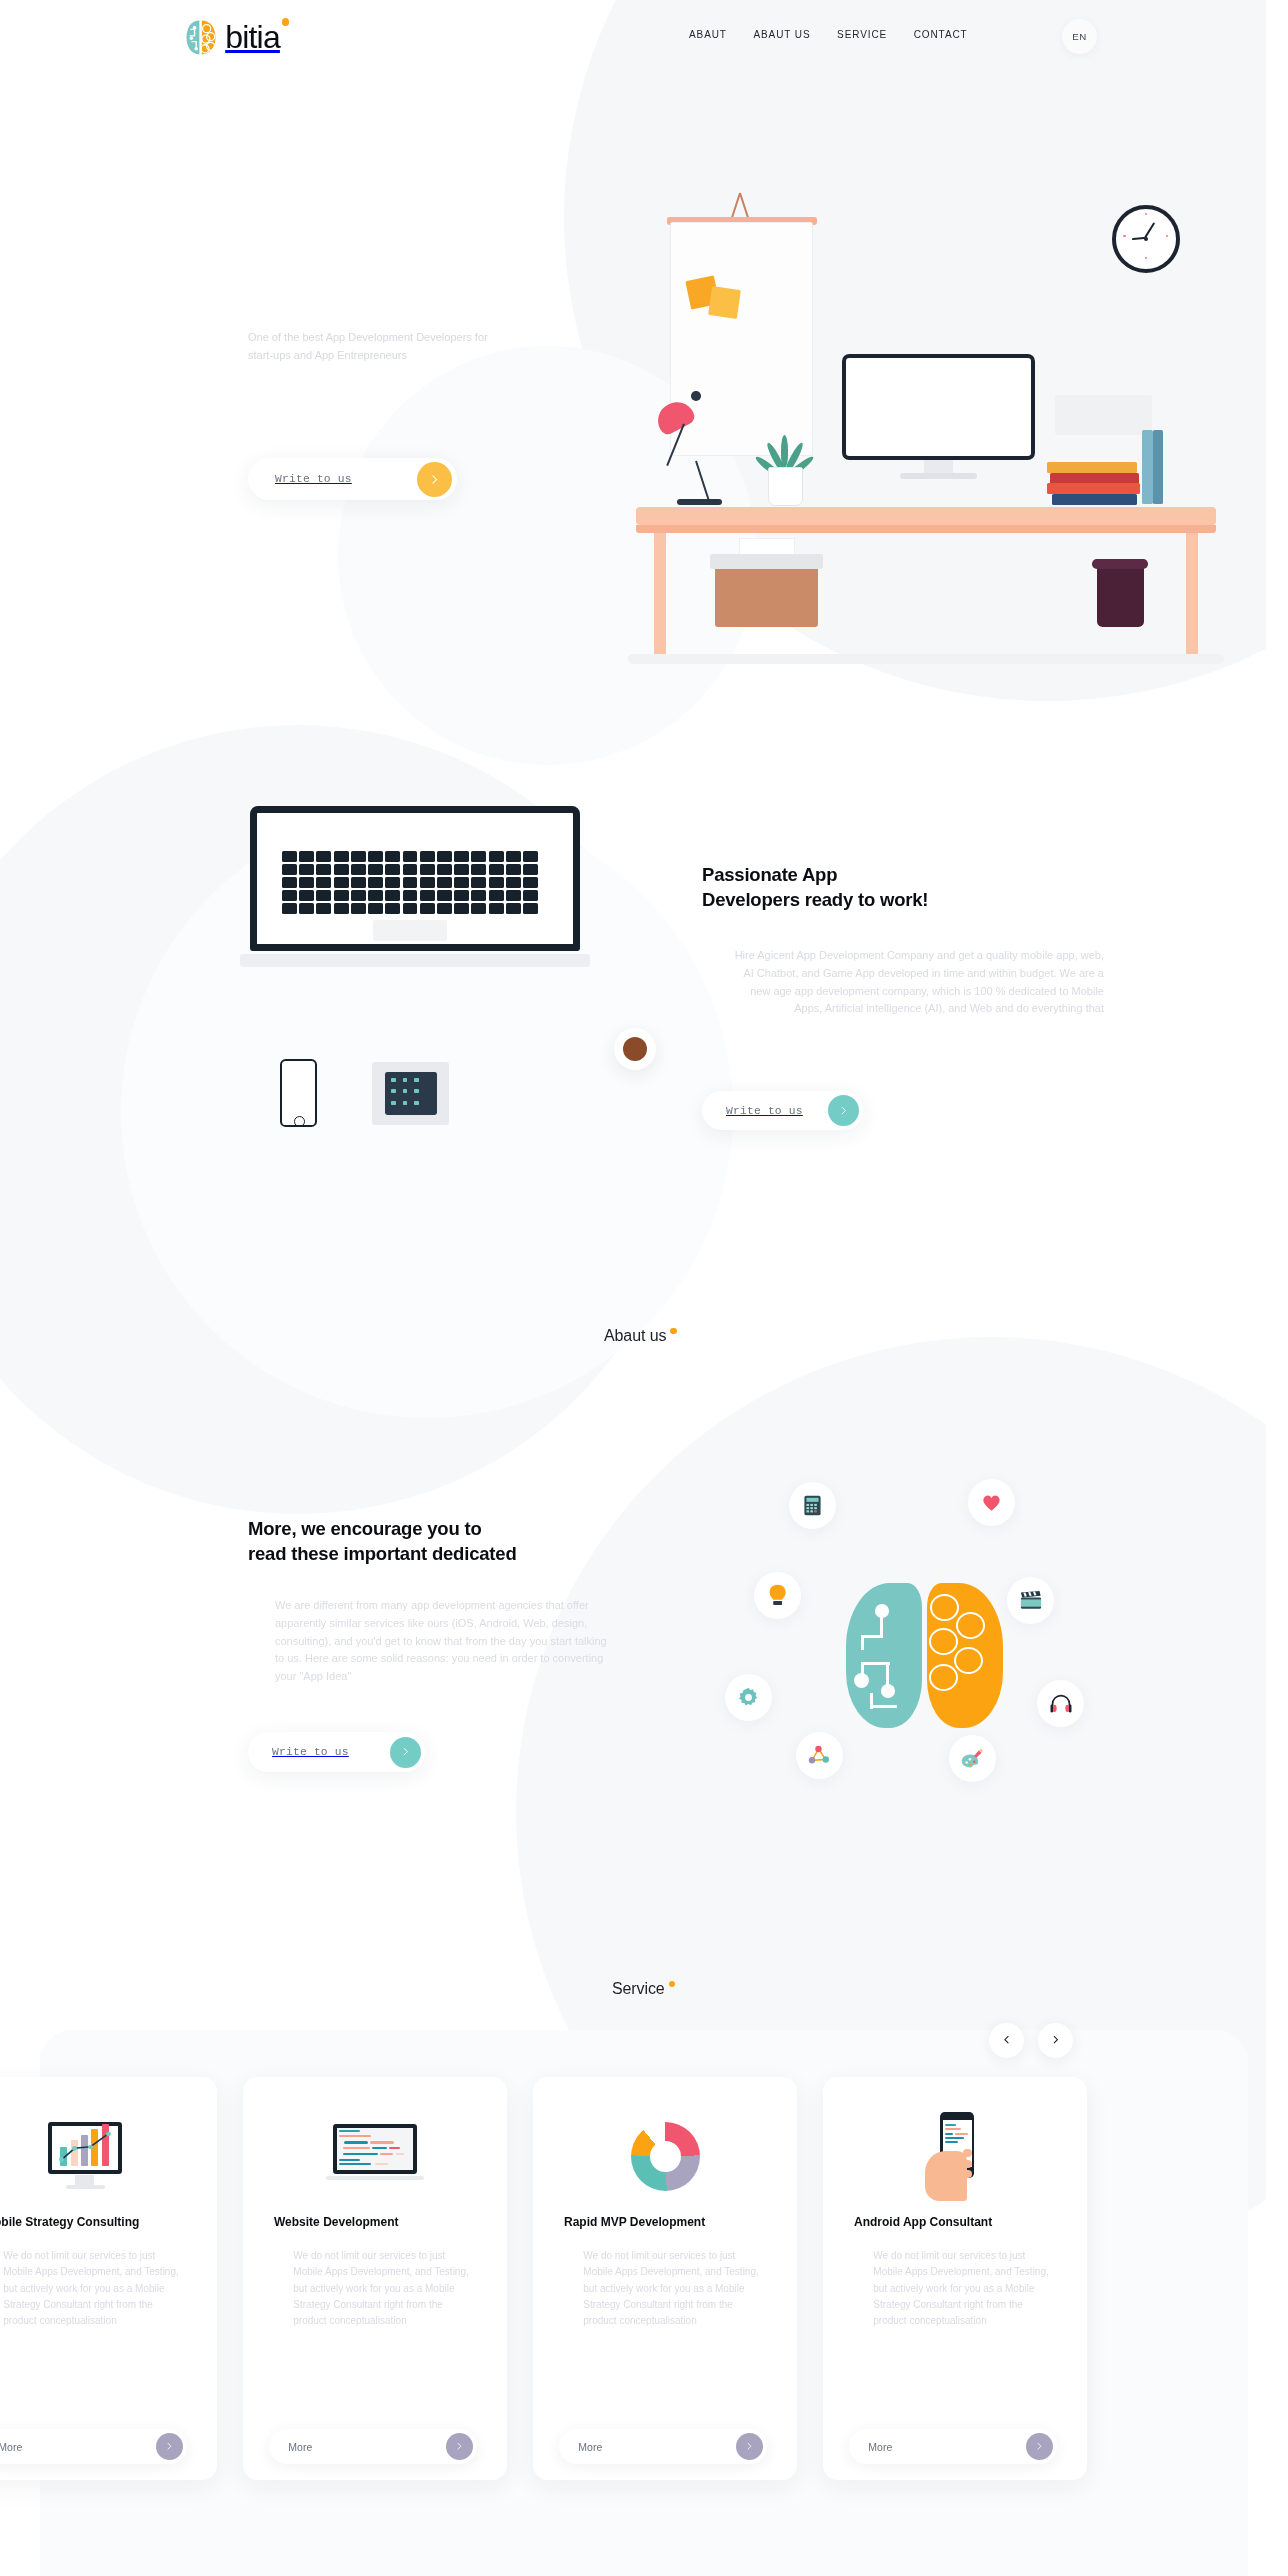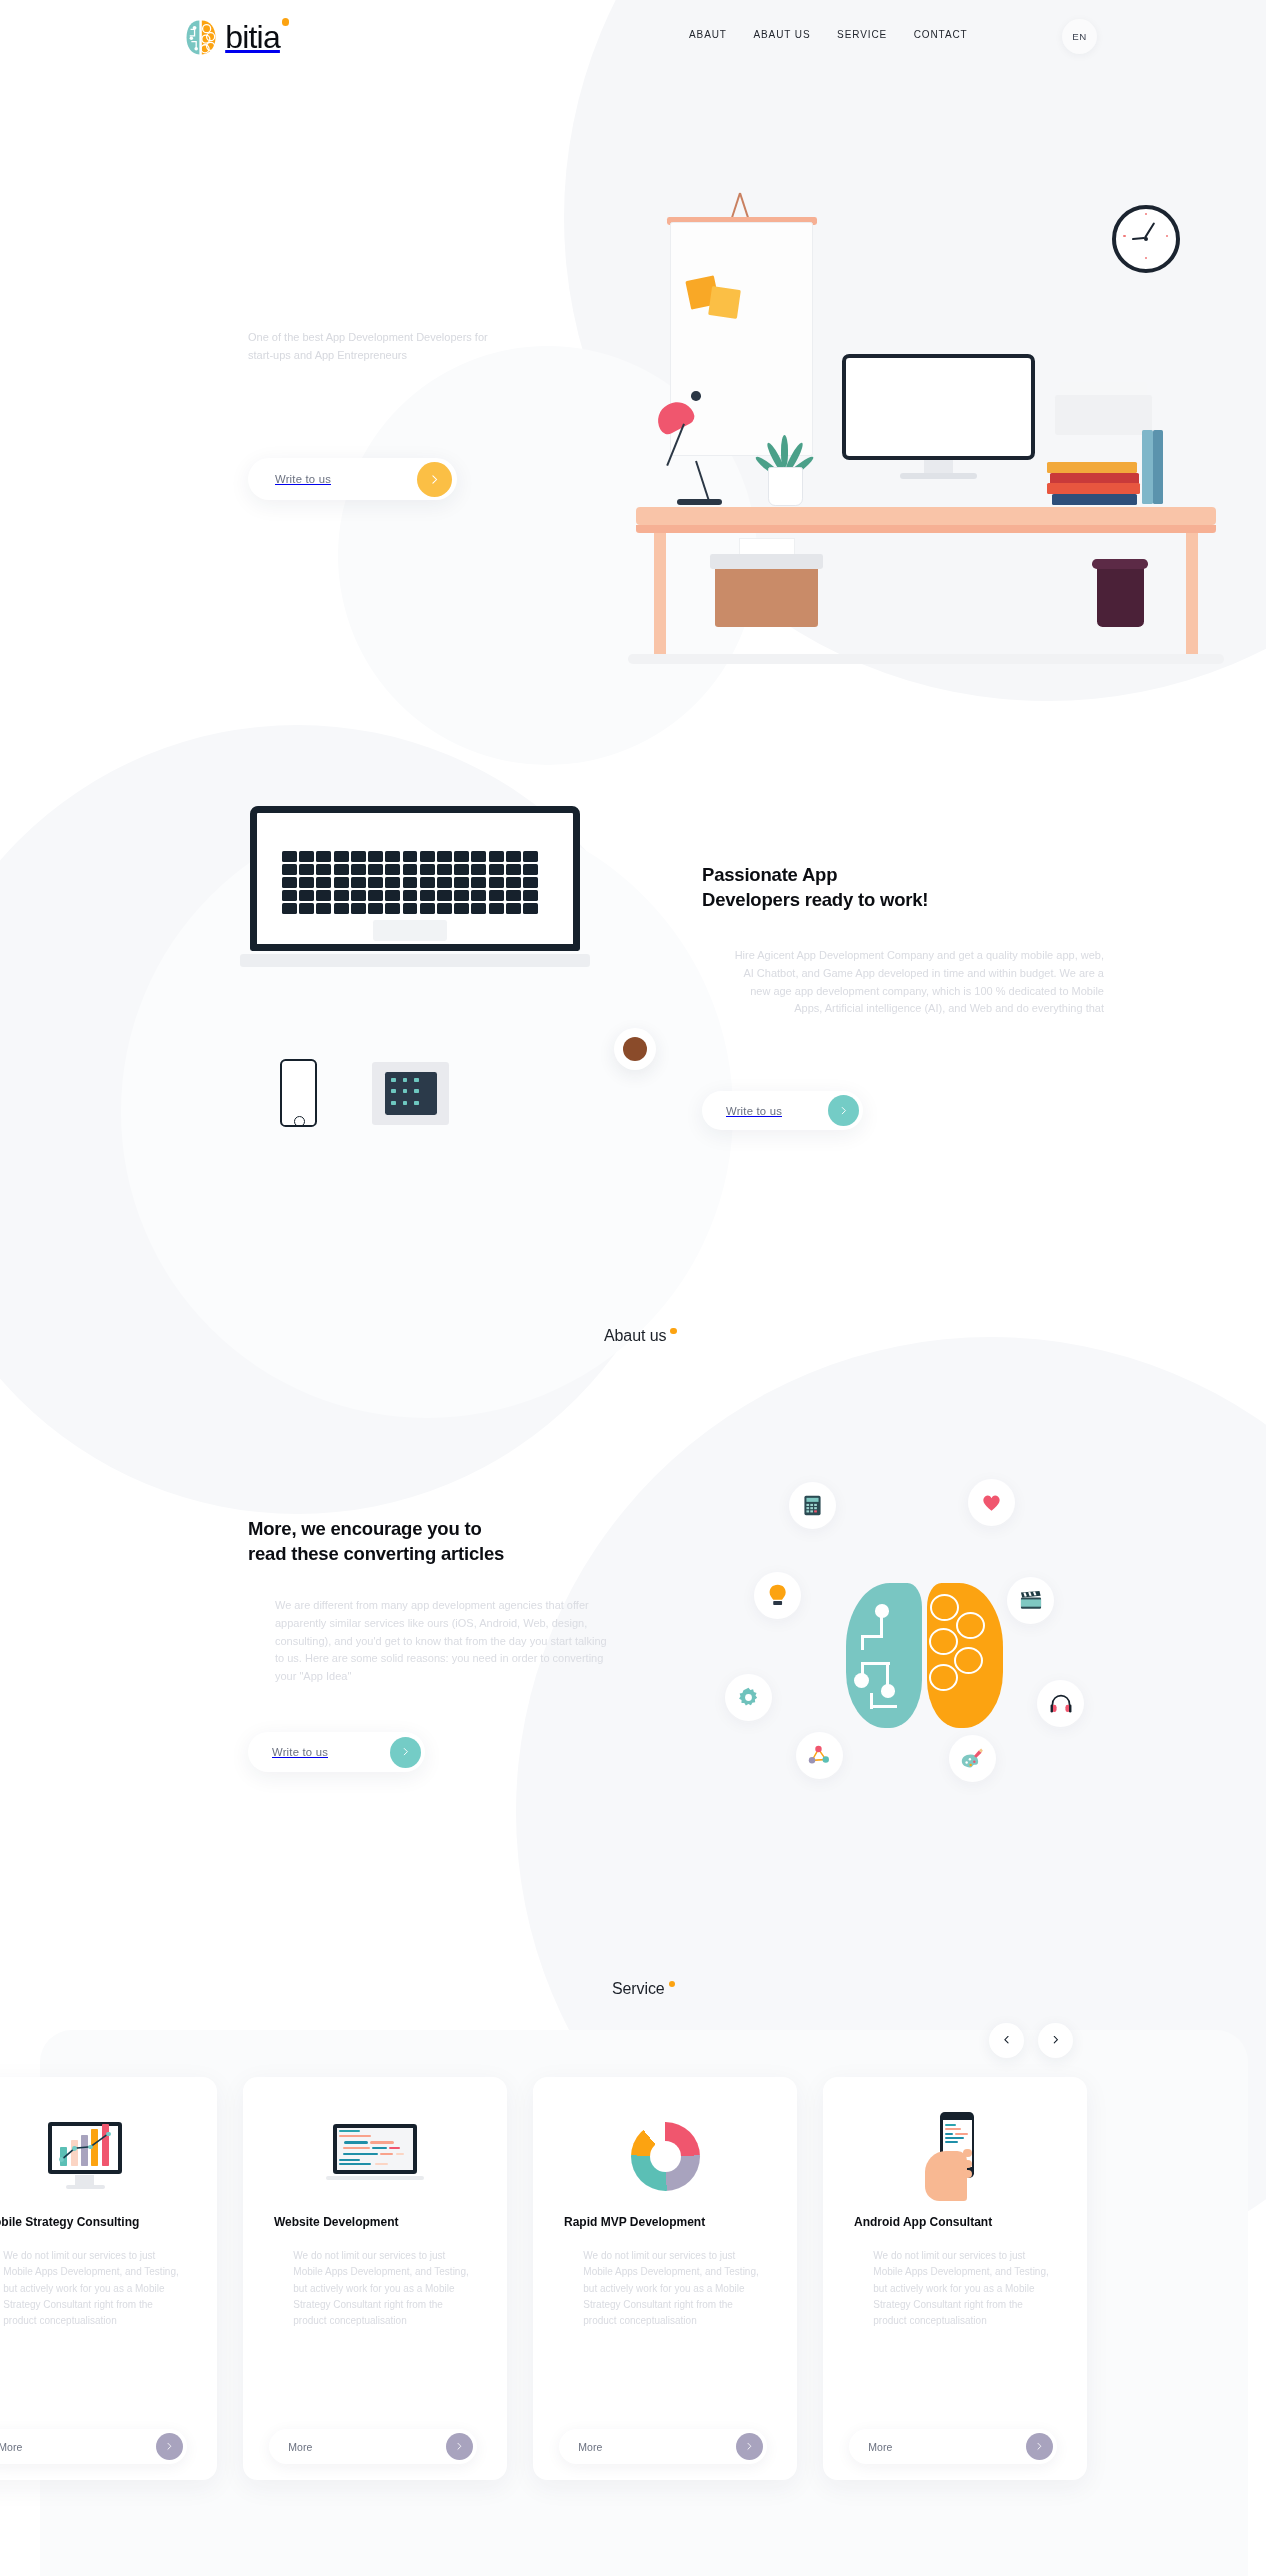--- a/index.html
+++ b/index.html
@@ -36,21 +36,21 @@
     background:#fbfbfc;display:flex;align-items:center;justify-content:center;
     font-size:9.7px;letter-spacing:0.5px;color:#3c4250;box-shadow:0 1.6px 8px rgba(20,30,60,.05);}
 
   
   .hero-title{position:absolute;left:248px;top:232px;width:379px;
     font-size:27px;line-height:1.22;font-weight:700;letter-spacing:-0.4px;color:#0b0d12;}
   .hero-sub{position:absolute;left:248px;top:329px;width:266px;
     font-size:11px;line-height:1.62;color:#d6d8de;font-weight:400;}
   .pill{position:absolute;display:flex;align-items:center;background:#fff;border-radius:32px;
     box-shadow:0 4.8px 21px rgba(30,40,70,.07);}
-  .pill .label{font-size:11.3px;color:#6b7180;letter-spacing:0.2px;}
+  .pill .label{font-size:11.3px;color:#6b7180;letter-spacing:0.2px;font-family:Liberation Mono, monospace;}
   .pill .circ{border-radius:50%;display:flex;align-items:center;justify-content:center;}
   .pill .circ svg{display:block;}
   .hero-btn{left:248px;top:458px;width:209px;height:42px;padding:0 4.8px 0 27px;justify-content:space-between;}
   .hero-btn .circ{width:35px;height:35px;background:#FBBF45;}
   .clock{position:absolute;left:1112px;top:205px;width:68px;height:68px;border-radius:50%;
     border:4px solid #1b2430;background:#fff;z-index:12;}
   .clock:before,.clock:after{content:"";position:absolute;background:#1b2430;border-radius:1.6px;}
   .clock:before{width:2px;height:17.7px;left:28px;top:11.3px;transform-origin:50% 100%;transform:rotate(32deg);}
   .clock:after{width:2px;height:13px;left:28px;top:16px;transform-origin:50% 100%;transform:rotate(-95deg);}
   .clock-dot{position:absolute;left:50%;top:50%;width:4.8px;height:4.8px;margin:-2.4px 0 0 -2.4px;border-radius:50%;background:#1b2430;}
@@ -430,21 +430,21 @@
     </span>
   </a>
 
   <div class="sec-label" id="about-label">
     <span>Abaut us</span>
     <span class="dot"></span>
   </div>
 
   <h2 class="s3-title">
     <span>More, we encourage you to</span><br>
-    <span>read these converting articles</span>
+    <span>read these important dedicated</span>
   </h2>
   <p class="s3-body">We are different from many app development agencies that offer apparently similar services like ours (iOS, Android, Web, design, consulting), and you'd get to know that from the day you start talking to us. Here are some solid reasons: you need in order to converting your "App Idea"</p>
   <a class="pill s3-btn" href="#">
     <span class="label">Write to us</span>
     <span class="circ">
       <svg width="11.3" height="11.3" viewBox="0 0 16 16">
           <path d="M6 3.5 L10.5 8 L6 12.5" fill="none" stroke="#fff" stroke-width="1.3" stroke-linecap="round"></path>
         </svg>
     </span>
   </a>

